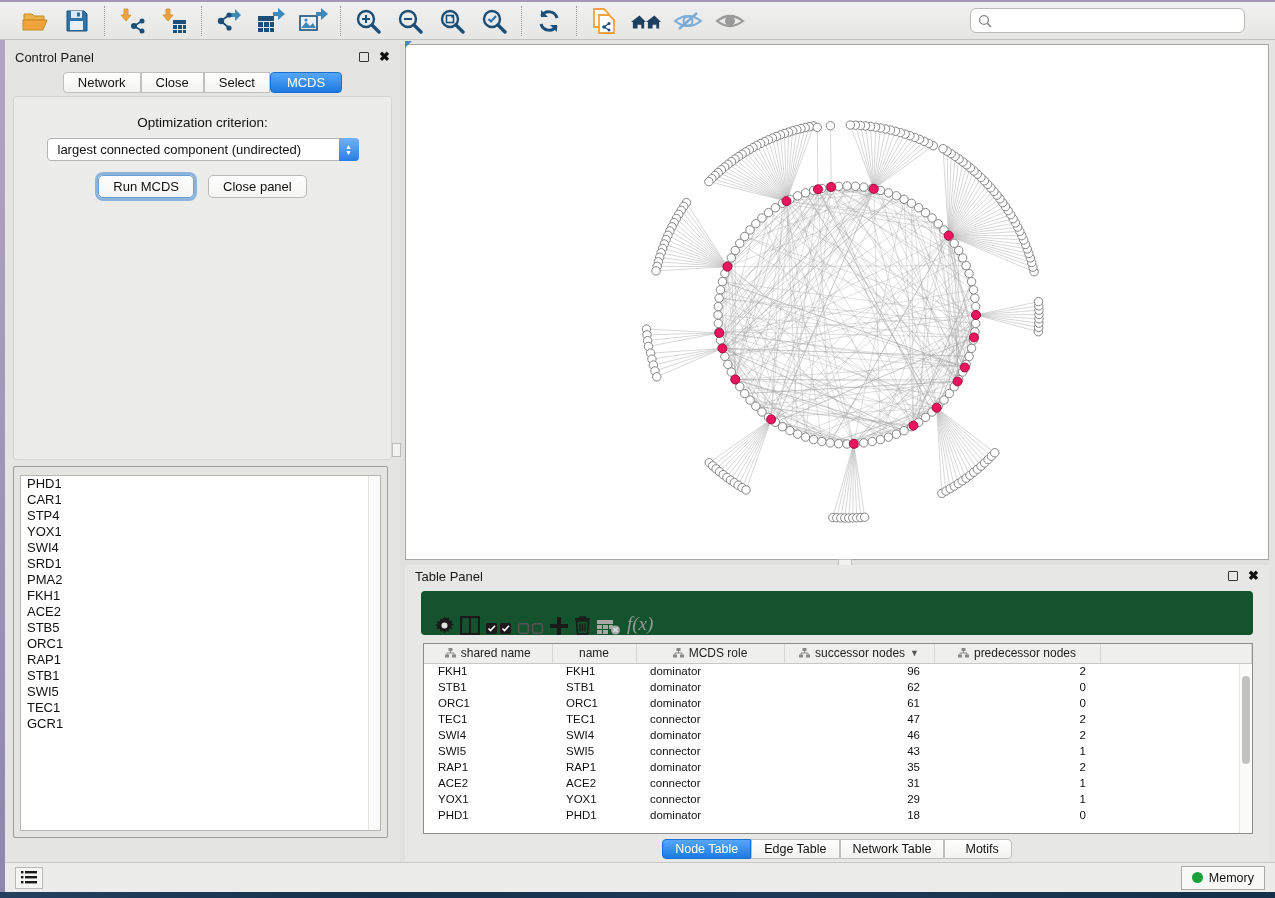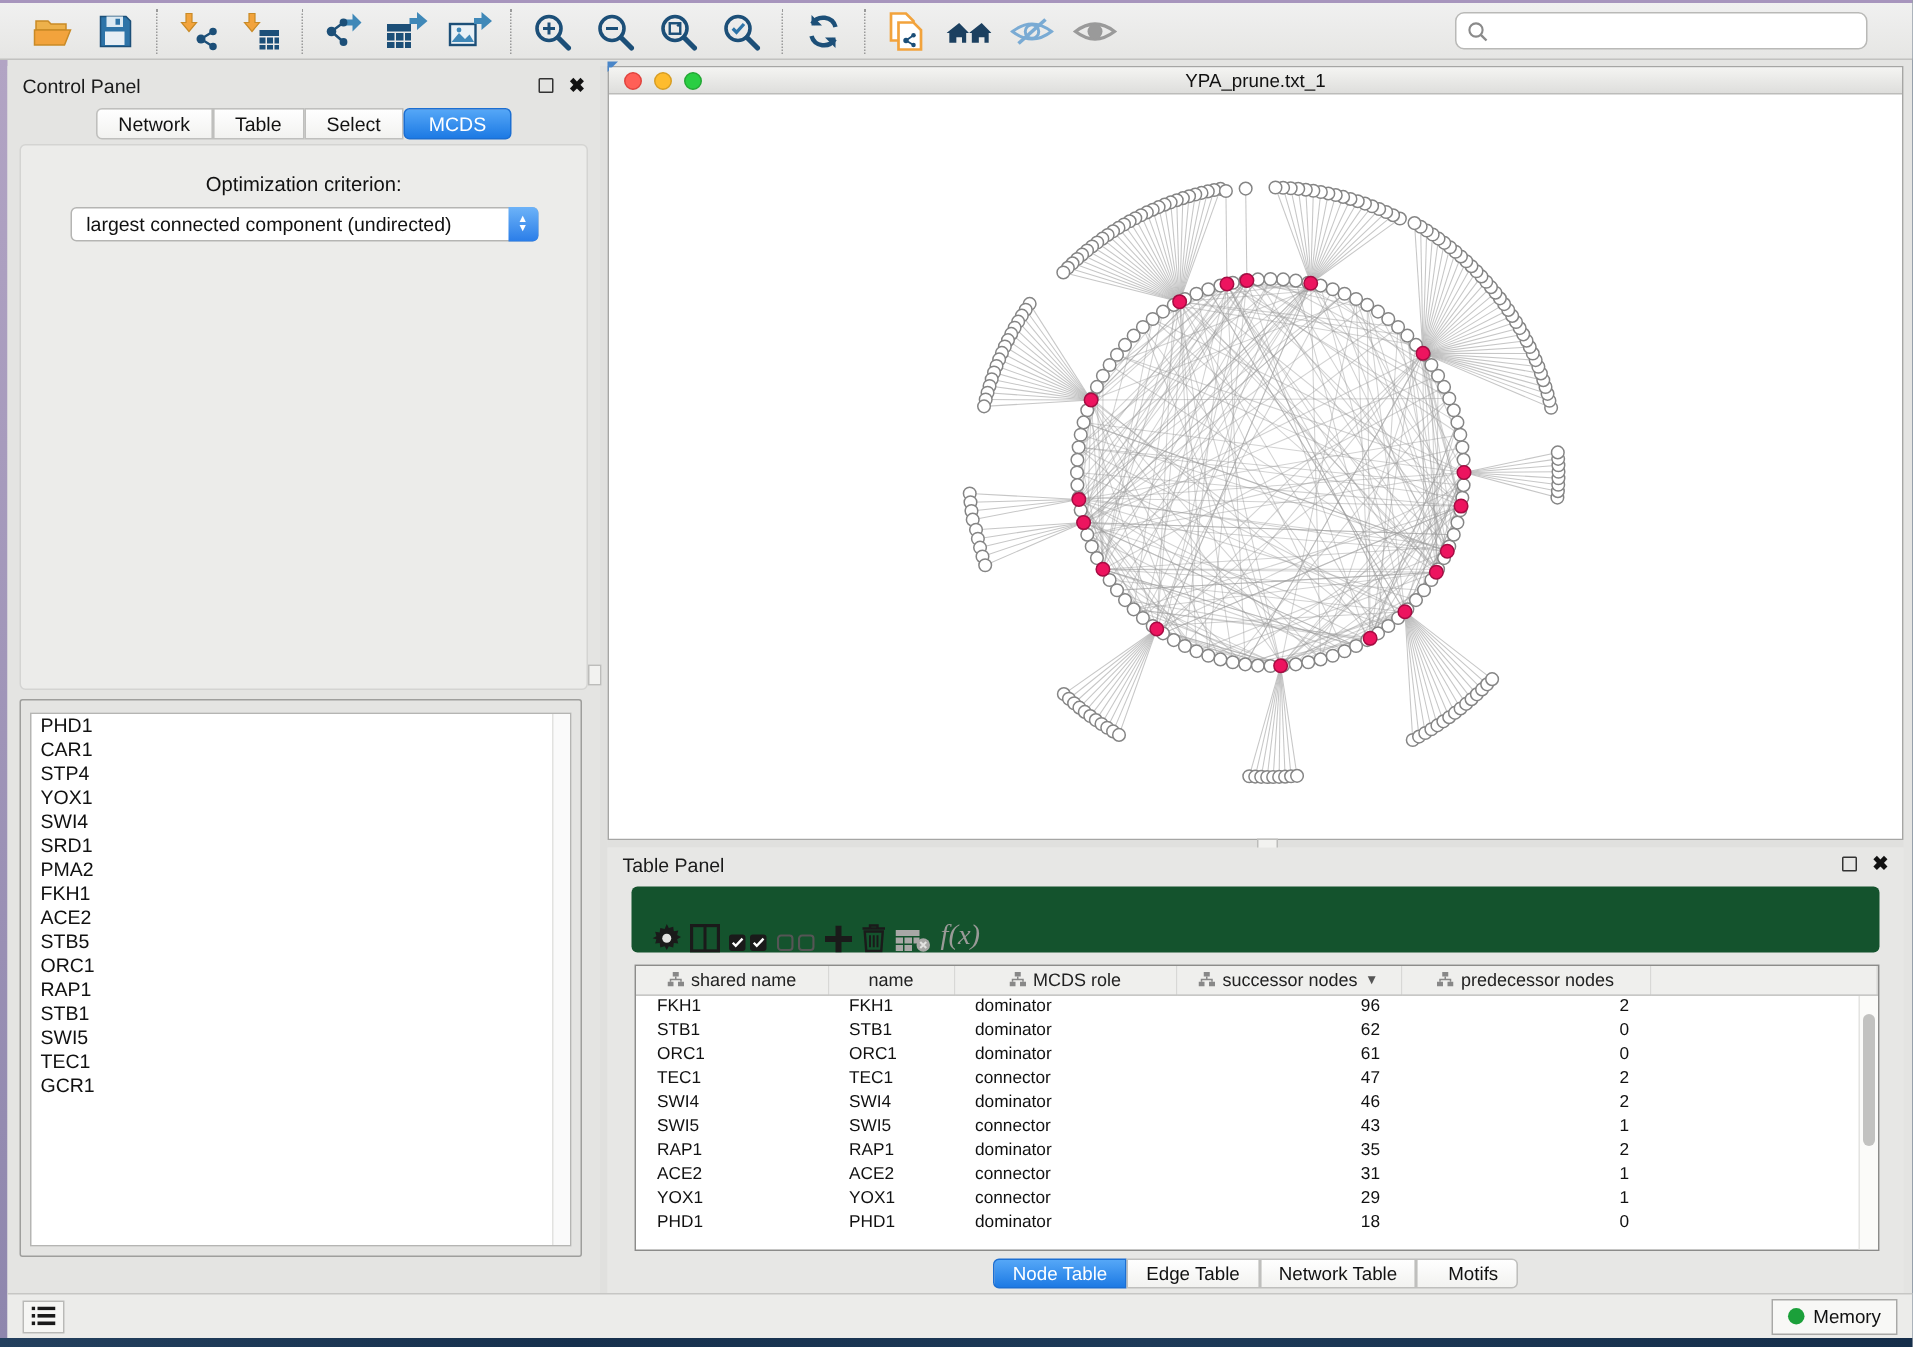--- a/index.html
+++ b/index.html
@@ -274,32 +274,36 @@
   <div class="control-panel">
     <div class="cp-header">
       <span class="cp-title">Control Panel</span>
       <span class="panel-btns">
         <span class="float-icon"></span>
         <span class="close-icon">✖</span>
       </span>
     </div>
     <div class="cp-tabs">
       <span class="cp-tab">Network</span>
-      <span class="cp-tab">Table</span>
+      <span class="cp-tab">Close</span>
       <span class="cp-tab">Select</span>
       <span class="cp-tab active">MCDS</span>
     </div>
     <div class="cp-body">
       <div class="opt-label">Optimization criterion:</div>
       <div class="combo">
         <span class="combo-text">largest connected component (undirected)</span>
         <span class="combo-stepper">
             <span>▲</span>
             <span>▼</span>
           </span>
+      </div>
+      <div class="btn-row">
+        <button class="btn focus-ring">Run MCDS</button>
+        <button class="btn">Close panel</button>
       </div>
     </div>
     <div class="mcds-box">
       <span class="mcds-legend">MCDS result (17 nodes)</span>
       <div class="mcds-list">
         <div class="mcds-scroll"></div>
       <div class="mcds-item">PHD1</div>
           <div class="mcds-item">CAR1</div>
           <div class="mcds-item">STP4</div>
           <div class="mcds-item">YOX1</div>
@@ -318,28 +322,20 @@
         </div>
     </div>
   </div>
 
   <div class="v-divider">
     <div class="v-handle"></div>
   </div>
 
   <div class="net-window">
     <div class="corner-accent"></div>
-    <div class="net-titlebar">
-      <span class="net-title">YPA_prune.txt_1</span>
-      <span class="traffic">
-        <span class="tl red"></span>
-        <span class="tl yellow"></span>
-        <span class="tl green"></span>
-      </span>
-    </div>
     <div class="net-canvas">
       <svg id="network-svg" width="862" height="497">
           <g stroke="#9c9c9c" stroke-width="0.7" stroke-opacity="0.45">
             <line x1="380.4381684006201" y1="137.0997605211984" x2="482.46569102410785" y2="128.84601329513137"></line>
             <line x1="380.4381684006201" y1="137.0997605211984" x2="512.6685600595287" y2="358.25957998702836"></line>
             <line x1="380.4381684006201" y1="137.0997605211984" x2="526.0556101479089" y2="154.01266483521192"></line>
             <line x1="380.4381684006201" y1="137.0997605211984" x2="490.3661627750966" y2="370.180459693956"></line>
             <line x1="380.4381684006201" y1="137.0997605211984" x2="415.8333484599194" y2="377.5213011720167"></line>
             <line x1="380.4381684006201" y1="137.0997605211984" x2="391.63383722490346" y2="370.180459693956"></line>
             <line x1="380.4381684006201" y1="137.0997605211984" x2="432.56299632931155" y2="122.27619890222016"></line>

